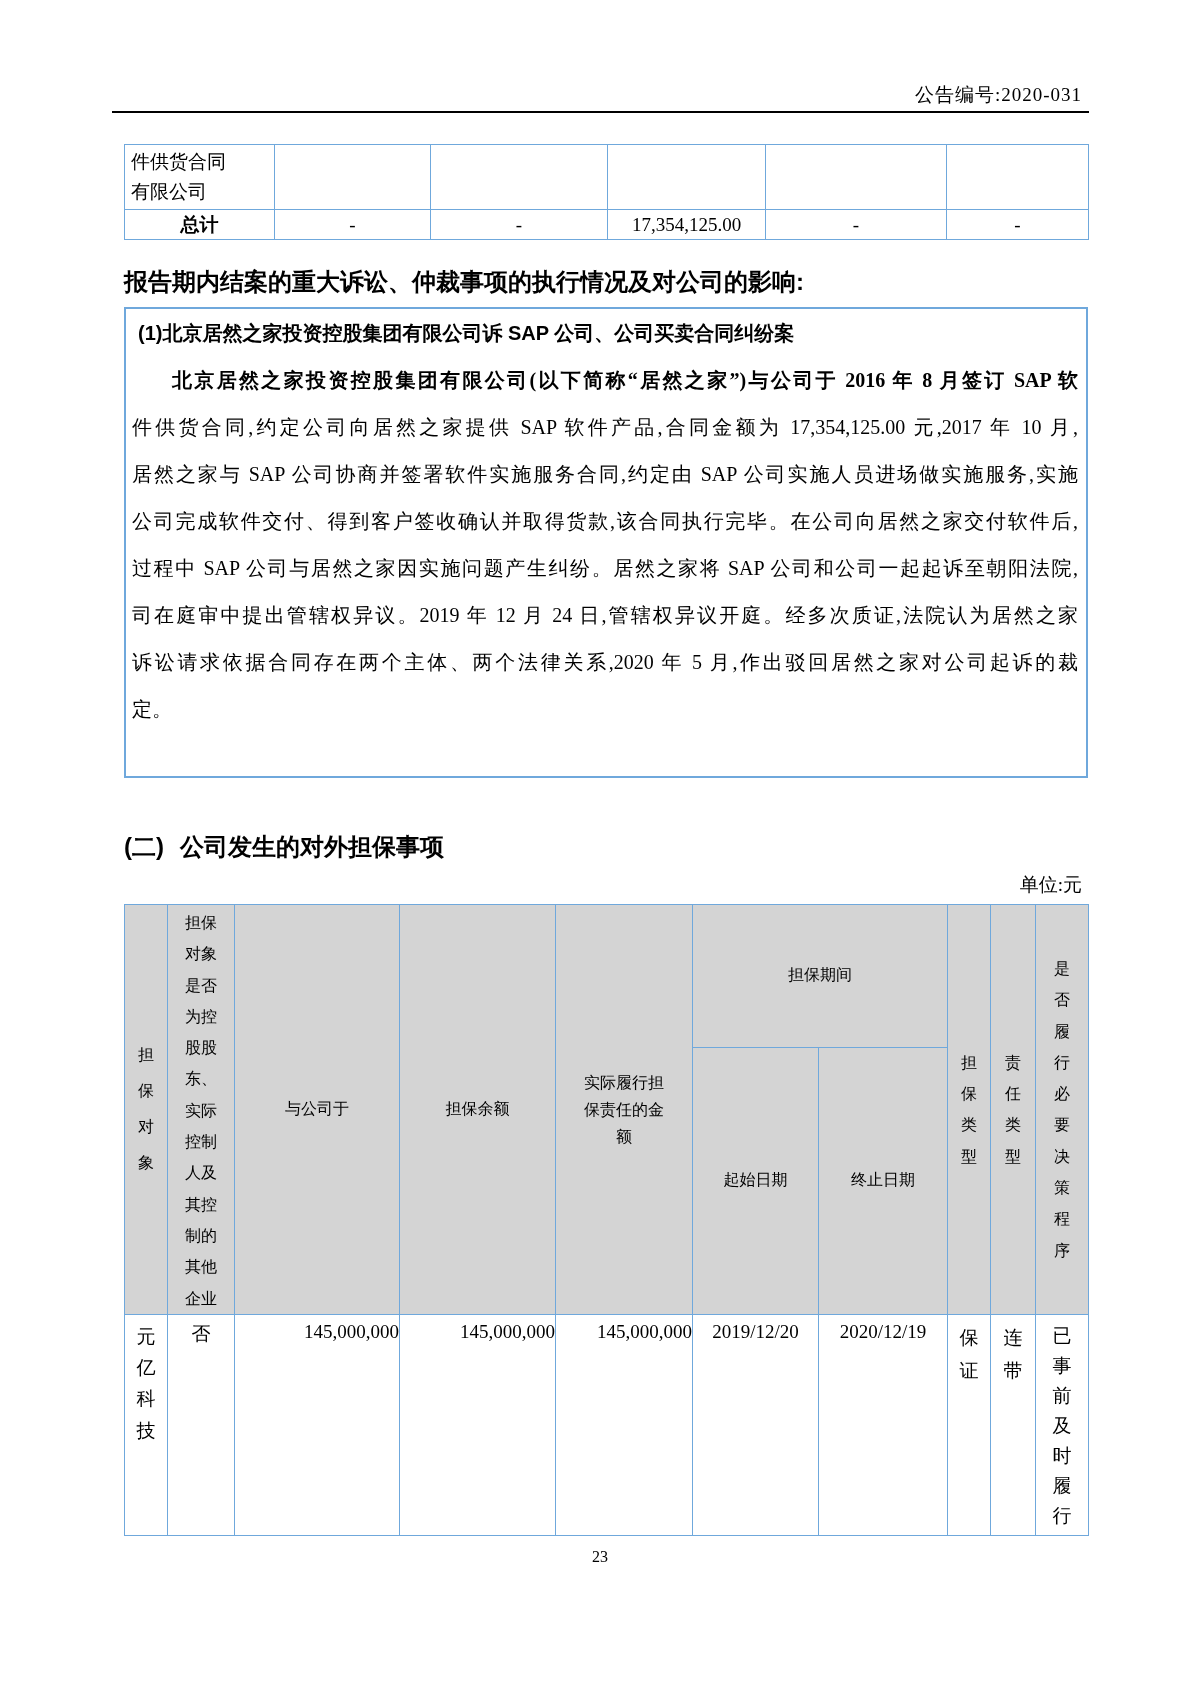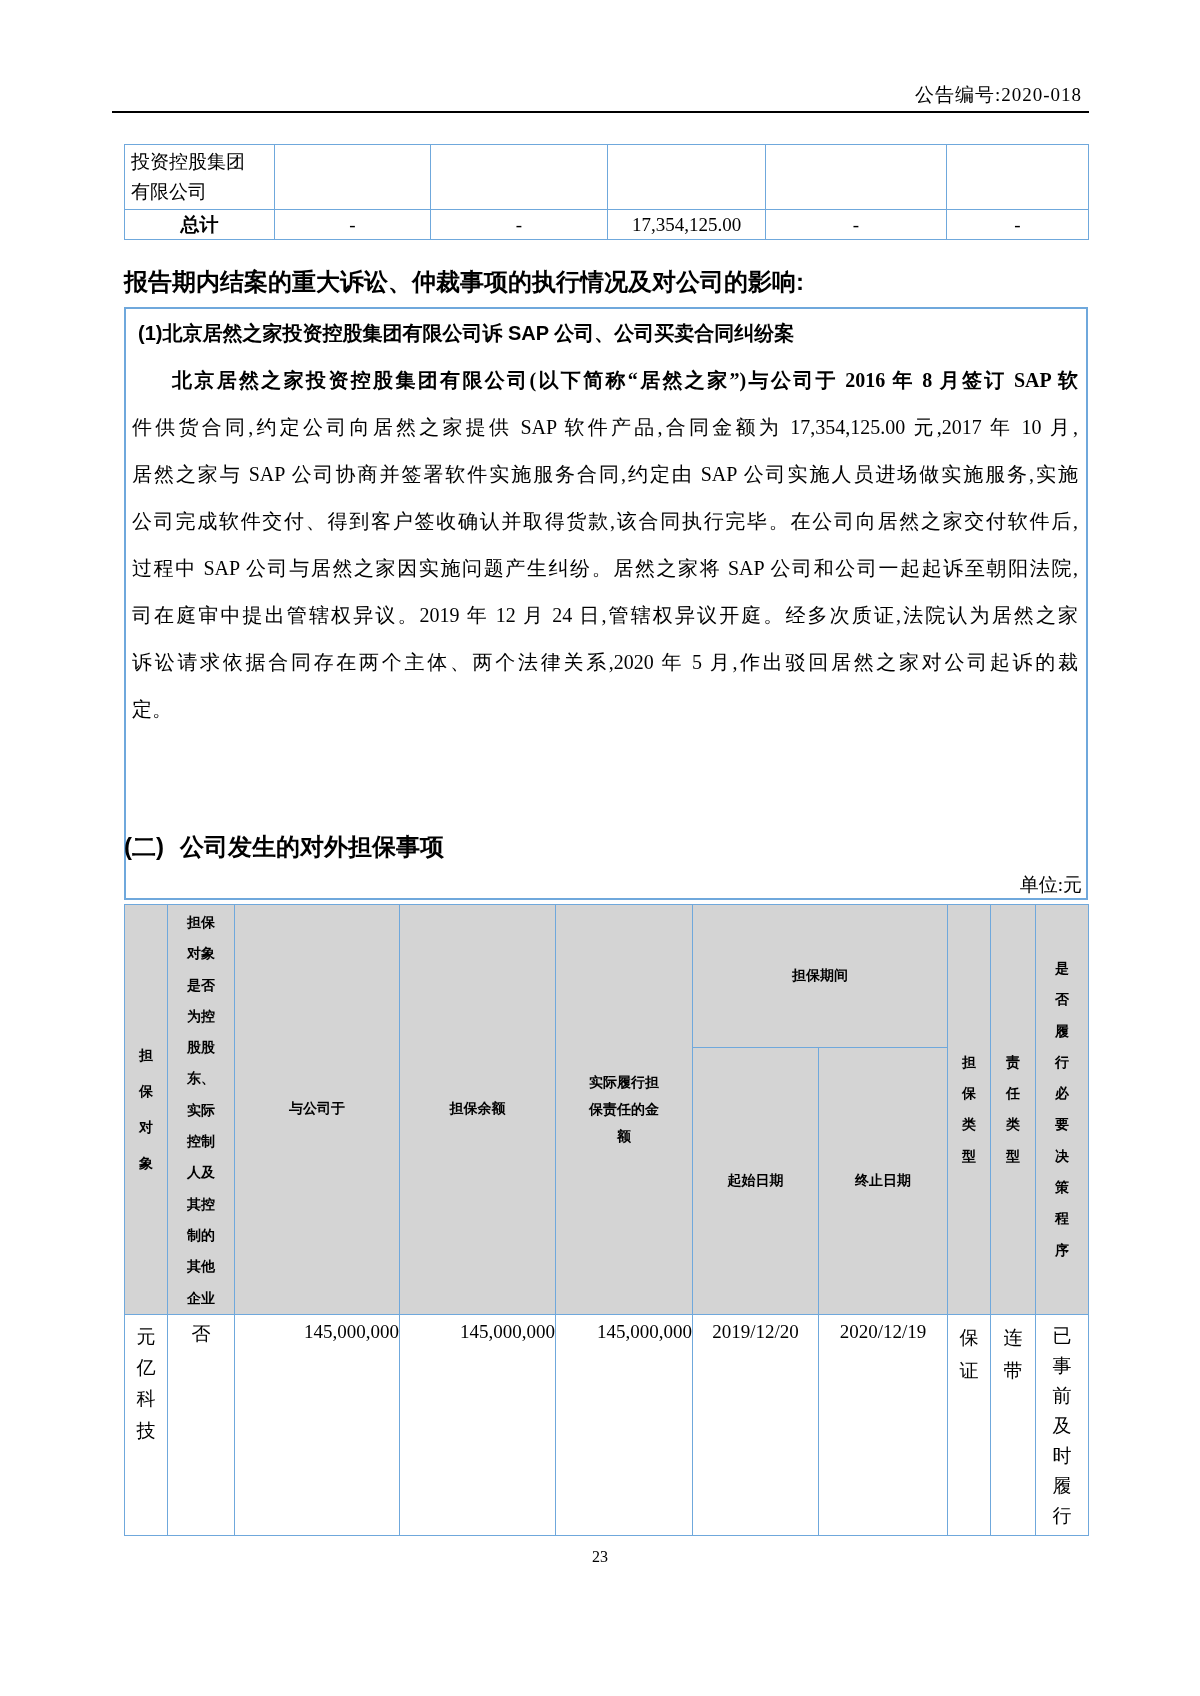--- a/index.html
+++ b/index.html
@@ -45,21 +45,21 @@
   .sec-heading{
     position:absolute;left:124px;
     font-weight:bold;font-size:24px;
   }
   .h-litigation{top:266px;}
   .h-guarantee{top:831px;}
   .h-guarantee .sec-label{margin-right:16px;}
 
   
   .case-box{
-    position:absolute;top:307px;left:124px;width:964px;height:593px;
+    position:absolute;top:307px;left:124px;width:964px;height:471px;
     box-sizing:border-box;border:2px solid var(--tbl-border,#6FA8DC);
     padding:1px 8px 0 6px;
   }
   .case-title{
     font-weight:bold;font-size:20px;line-height:47px;height:47px;
     text-indent:6px;
   }
   .case-line{
     font-size:20px;line-height:47px;height:47px;
     text-align:justify;text-align-last:justify;
@@ -68,21 +68,21 @@
   .case-line.last{text-align-last:left;}
 
   
   .unit-note{position:absolute;top:872px;right:118px;font-size:19px;}
 
   
   .gtable{position:absolute;top:904px;left:124px;width:964px;}
   .gtable th{
     background:var(--hdr-bg,#D4D4D4);
     font-family:"Liberation Sans","DejaVu Sans",sans-serif;
-    font-weight:bold;font-size:14px;vertical-align:middle;text-align:center;
+    font-weight:normal;font-size:16px;vertical-align:middle;text-align:center;
   }
   .gtable th.top-aligned{vertical-align:top;padding-top:2px;}
   .gtable td{font-size:19px;vertical-align:top;padding-top:6px;text-align:center;}
   .v36{line-height:36px;}
   .v31{line-height:31.3px;}
   .v30{line-height:30px;}
   .v33{line-height:33px;}
   .wrap5{line-height:27px;text-align:center;}
   .num-right{text-align:right;padding-right:8px;box-sizing:border-box;}
   .gtable td.num-right{text-align:right;}
@@ -91,36 +91,36 @@
   .page-number{
     position:absolute;top:1548px;left:0;width:100%;
     text-align:center;font-size:16px;
   }
 </style>
 </head>
 <body>
 
 <div class="page">
 
-  <div class="doc-number">公告编号:2020-018</div>
+  <div class="doc-number">公告编号:2020-031</div>
   <div class="header-rule"></div>
 
   <table class="summary-table">
     <colgroup>
       <col style="width:150px">
         <col style="width:156px">
         <col style="width:177px">
       <col style="width:158px">
         <col style="width:181px">
         <col style="width:142px">
     </colgroup>
     <tbody>
         <tr style="height:64px;">
       <td class="company-cell">
-        <span class="lines">投资控股集团
+        <span class="lines">件供货合同
 有限公司</span>
       </td>
       <td></td>
       <td></td>
       <td></td>
       <td></td>
       <td></td>
     </tr>
     <tr style="height:30px;">
       <td class="total-label">总计</td>

